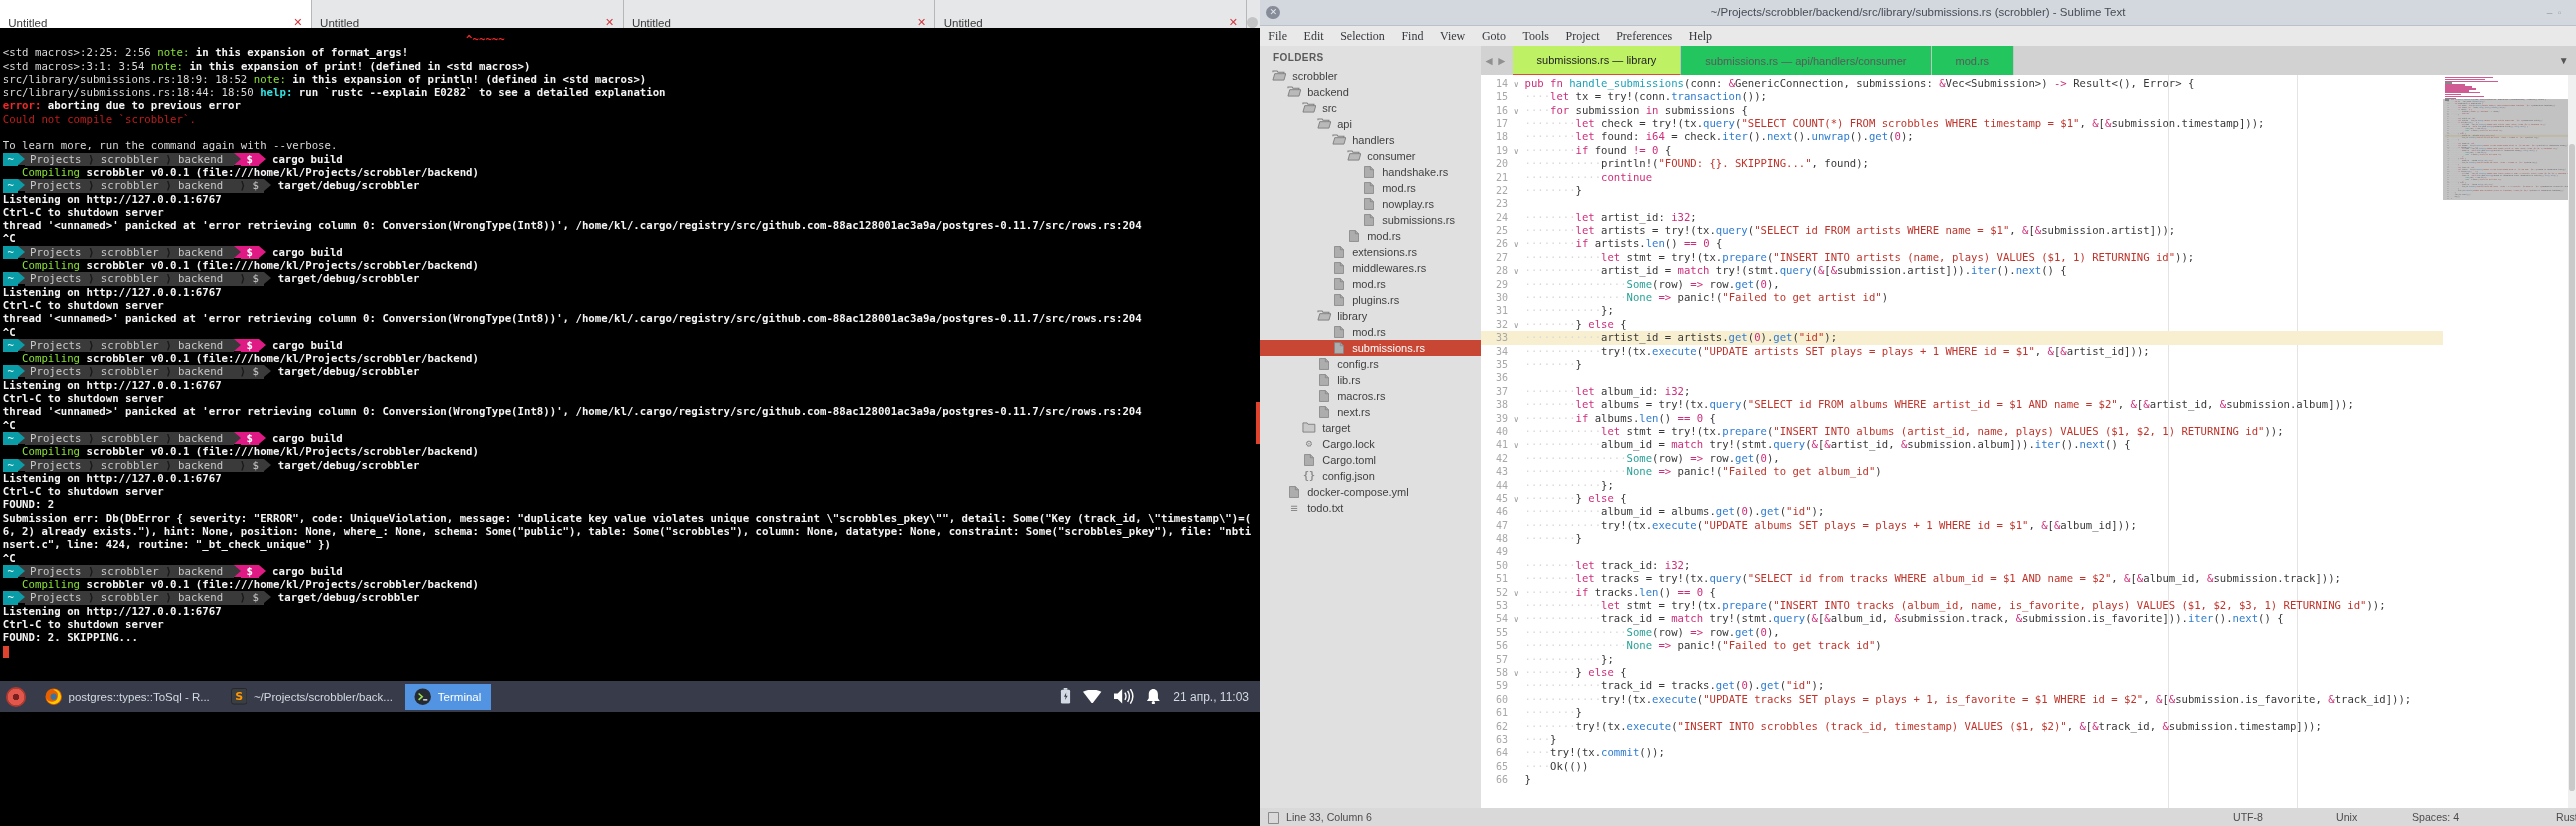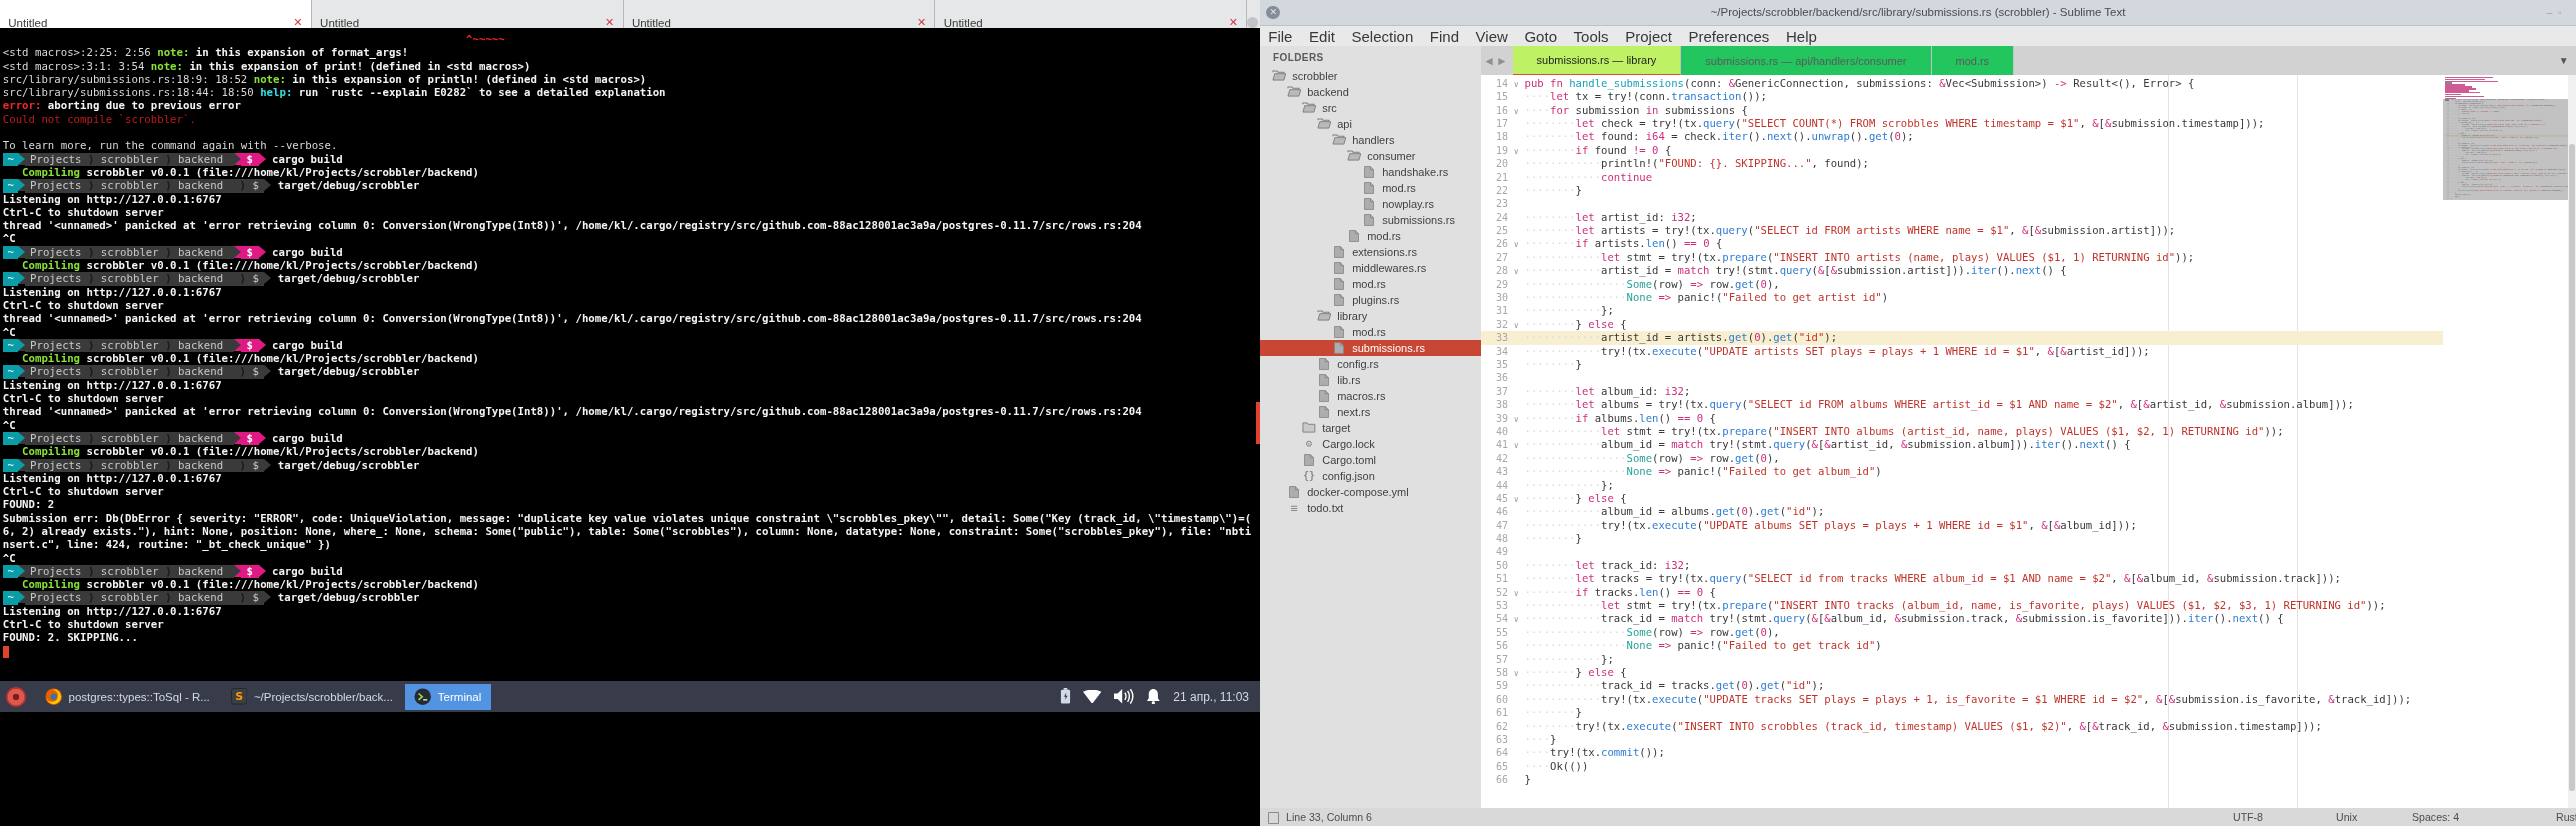--- a/index.html
+++ b/index.html
@@ -12,21 +12,21 @@
   .term-tab{width:315px;display:flex;align-items:center;padding:0 8.3px;box-sizing:border-box;
             font-size:11.5px;color:#3a3a3a;background:#e5e7e8;border-right:0.9px solid #b5b7b9;}
   .term-tab.active{background:#ffffff;}
   .term-tab .lbl{flex:1;white-space:nowrap;overflow:hidden;}
   .term-tab .x{color:#d4373e;font-weight:bold;font-size:11px;margin-left:5.5px;cursor:default;}
   #term-tab-tail{flex:1;background:#e5e7e8;display:flex;align-items:center;justify-content:flex-end;}
   #term-tab-tail .circ{width:11px;height:11px;border-radius:50%;background:#c2c4c6;margin-right:1.8px;}
   #term-body{position:absolute;left:0;top:27.5px;right:0;bottom:0;background:#000;
              padding:5.5px 0 0 2.8px;font-family:"DejaVu Sans Mono",monospace;font-size:10.7px;}
   .tline{height:13.3px;line-height:13.3px;white-space:pre;}
-  .pw{color:#d9d9d9;} .bw{color:#f4f4f4;font-weight:bold;} .g{color:#8ae234;font-weight:bold;}
+  .pw{color:#d9d9d9;} .bw{color:#f4f4f4;font-weight:bold;} .g{color:#8ae234;font-weight:normal;}
   .cy{color:#34e2e2;font-weight:bold;} .rb{color:#ef2929;font-weight:bold;} .dr{color:#c01c1c;}
   .plseg{display:inline-block;height:13.3px;line-height:13.3px;vertical-align:top;}
   .plarrow{display:inline-block;width:0;height:0;vertical-align:top;
            border-top:6.7px solid transparent;border-bottom:6.7px solid transparent;}
   .cursor-block{display:inline-block;width:6.4px;height:12px;background:#e0432d;vertical-align:middle;}
   #term-scroll{position:absolute;right:0;top:402px;width:3.7px;height:42px;background:#e0432d;}
 
   
   #taskbar{position:absolute;left:0;top:681px;width:1260px;height:31px;background:#383c4a;
            display:flex;align-items:center;color:#cfd6e0;}
@@ -43,21 +43,21 @@
   #sublime{position:absolute;left:1260px;top:0;width:1316px;height:826px;background:#fff;}
   #st-titlebar{position:absolute;top:0;left:0;right:0;height:25px;background:#d3d7de;
                border-bottom:0.9px solid #bcc0c8;}
   #st-close{position:absolute;left:6.4px;top:5.5px;width:13.8px;height:13.8px;border-radius:50%;
             background:#868d99;color:#e8eaee;font-size:9.2px;line-height:13.8px;text-align:center;}
   #st-title{position:absolute;left:0;right:0;top:0;height:25px;line-height:25px;text-align:center;
             font-size:11.5px;color:#474c55;}
   #st-winbtns{position:absolute;right:9.2px;top:0;height:25px;line-height:25px;color:#9aa0ab;font-size:10px;letter-spacing:5.5px;}
   #st-menubar{position:absolute;top:26px;left:0;right:0;height:20px;background:#e9e9e9;
               display:flex;align-items:center;}
-  .menu-item{padding:0 8.3px;font-size:15px;color:#35383c;}
+  .menu-item{padding:0 8.3px;font-size:12px;color:#35383c;font-family:Liberation Serif, serif;}
   #st-main{position:absolute;top:46px;left:0;right:0;bottom:18.4px;}
   #st-sidebar{position:absolute;left:0;top:0;width:221px;bottom:0;background:#e0e0e0;overflow:hidden;}
   #folders-header{padding:6.4px 0 4.6px 13px;font-size:10px;font-weight:bold;color:#5a5a5a;letter-spacing:0.4px;}
   .tree-row{height:16px;line-height:16px;display:flex;align-items:center;
             font-size:11px;color:#3f3f3f;white-space:nowrap;}
   .tree-row.sel{background:#c74634;color:#fff;}
   .tree-ico{display:inline-flex;width:13.8px;justify-content:center;margin-right:6.4px;flex:0 0 auto;color:#888;}
   .tree-row.sel .tree-ico{color:#f3d6cf;}
   .glyph-ico{font-size:10px;color:#8a8a8a;font-family:"DejaVu Sans Mono",monospace;}
 

